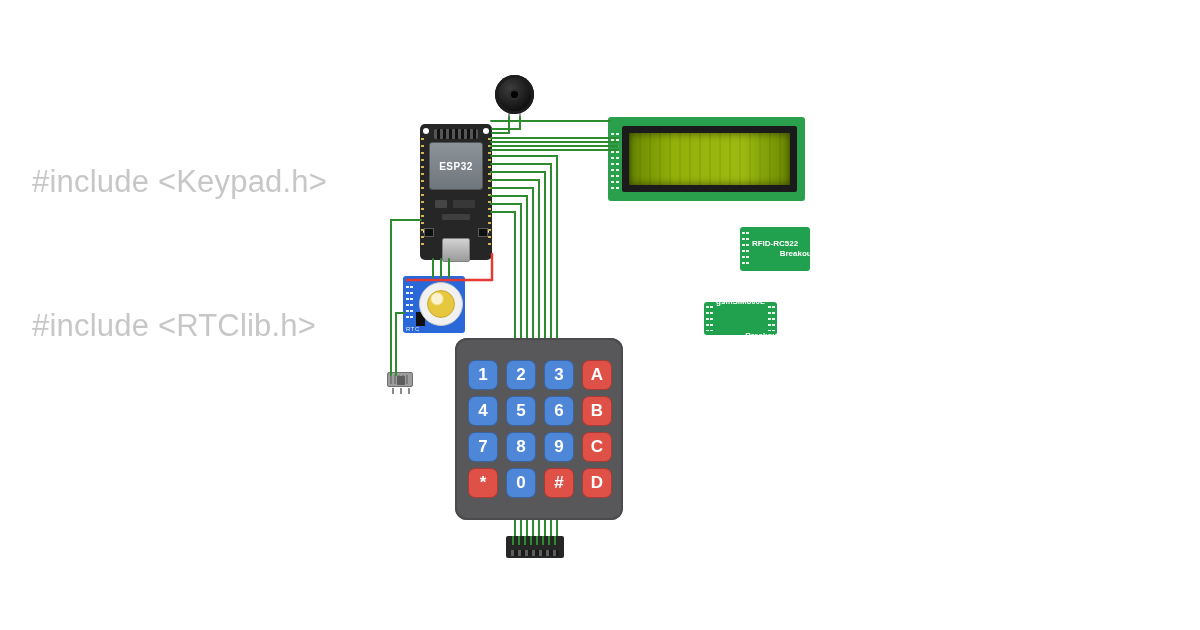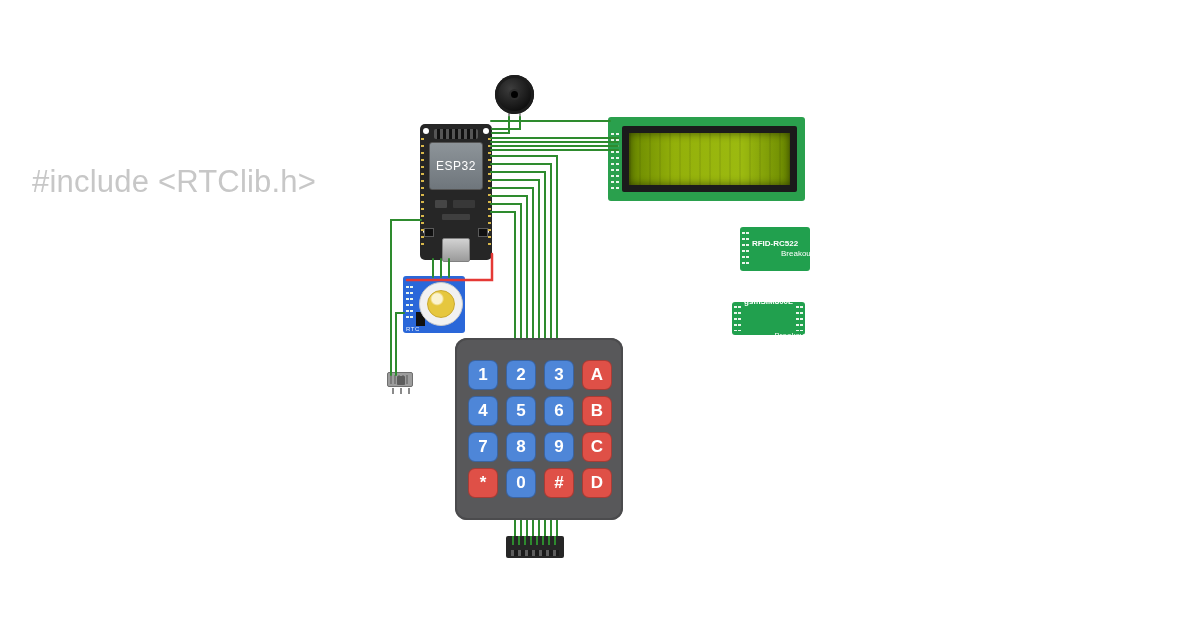--- a/index.html
+++ b/index.html
@@ -30,21 +30,21 @@
   
   .esp32 { left:420px; top:124px; width:72px; height:136px; background:#262626; border-radius:5px; }
   .esp32 .hole { position:absolute; width:6px; height:6px; border-radius:50%; background:#fff; }
   .esp32 .hole.tl{left:3px;top:4px;} .esp32 .hole.tr{right:3px;top:4px;}
   .esp32 .hole.bl{left:3px;bottom:26px;} .esp32 .hole.br{right:3px;bottom:26px;}
   .esp32-ant { position:absolute; left:14px; top:5px; width:44px; height:10px; border-radius:2px;
     background:repeating-linear-gradient(90deg,#555 0 3px,#111 3px 6px); }
   .esp32-module { position:absolute; left:9px; top:18px; width:54px; height:48px;
     background:linear-gradient(#8d9499,#6f767c); border:1px solid #545454; border-radius:3px;
     display:flex; align-items:center; justify-content:center; }
-  .esp32-module span { color:#fff; font-size:12px; font-weight:normal; letter-spacing:0.5px; }
+  .esp32-module span { color:#fff; font-size:10px; font-weight:bold; letter-spacing:0.5px; }
   .esp32-pins { position:absolute; width:3px; top:14px; height:108px;
     background:repeating-linear-gradient(180deg,#d8b74a 0 2px, transparent 2px 7px); }
   .esp32-pins.left{left:1px;} .esp32-pins.right{right:1px;}
   .esp32-chip { position:absolute; background:#454545; border-radius:1px; }
   .esp32-chip.c1 { left:15px; top:76px; width:12px; height:8px; }
   .esp32-chip.c2 { left:33px; top:76px; width:22px; height:8px; background:#383838; }
   .esp32-chip.c3 { left:22px; top:90px; width:28px; height:6px; background:#3f3f3f; }
   .esp32-btn { position:absolute; width:10px; height:9px; background:#101010; border:1px solid #5a5a5a; top:104px; }
   .esp32-btn.b1{left:4px;} .esp32-btn.b2{right:4px;}
   .esp32-usb { position:absolute; left:22px; top:114px; width:28px; height:24px;
@@ -58,25 +58,25 @@
     box-shadow:inset 0 0 8px rgba(0,0,0,0.55); }
   .lcd-cells { position:absolute; inset:0;
     background:repeating-linear-gradient(90deg, rgba(0,0,0,0.07) 0 2px, transparent 2px 10px); }
   .lcd .pin-dots.p1 { left:3px; top:16px; height:56px; }
   .lcd .pin-dots.p2 { left:8px; top:16px; height:56px; }
 
   
   .breakout { background:#21a04e; border-radius:3px; color:#fff; display:flex; flex-direction:column;
     align-items:center; justify-content:center; text-align:center; }
   .breakout .bl1 { font-size:8px; font-weight:bold; line-height:10px; }
-  .breakout .bl2 { font-size:8px; font-weight:normal; line-height:10px;margin-left:44px; }
+  .breakout .bl2 { font-size:8px; font-weight:bold; line-height:10px;margin-left:44px; }
   .rfid { left:740px; top:227px; width:70px; height:44px; }
   .rfid .pin-dots.p1 { left:2px; top:5px; height:34px; }
   .rfid .pin-dots.p2 { left:6px; top:5px; height:34px; }
-  .gsm { left:732px; top:302px; width:73px; height:33px;gap:24px; }
+  .gsm { left:704px; top:302px; width:73px; height:33px;gap:24px; }
   .gsm .pin-dots { top:4px; height:25px; }
   .gsm .pin-dots.l1{left:2px;} .gsm .pin-dots.l2{left:6px;}
   .gsm .pin-dots.r1{right:2px;} .gsm .pin-dots.r2{right:6px;}
 
   
   .rtc { left:403px; top:276px; width:62px; height:57px; background:#2a67d9; border-radius:3px; }
   .rtc-holder { position:absolute; right:2px; top:6px; width:44px; height:44px; border-radius:50%;
     background:#f1f1f1; border:1px solid #c9c9c9; }
   .rtc-cell { position:absolute; inset:7px; border-radius:50%;
     background:radial-gradient(circle at 35% 30%, #fbf3cf 0 5px, #e6c73e 7px); border:1px solid #c9a82f; }
@@ -121,20 +121,21 @@
     background:repeating-linear-gradient(90deg,#2e8b2e 0 2px, transparent 2px 6px); }
   .connector-pins { position:absolute; left:5px; right:5px; bottom:2px; height:6px;
     background:repeating-linear-gradient(90deg,#5d5d5d 0 3px, #1a1a1a 3px 7px); }
 </style>
 </head>
 <body>
 
 <div class="stage">
 
   <div class="code-overlay">
+    <div class="code-line">#include &lt;Keypad.h&gt;</div>
     <div class="code-line">#include &lt;RTClib.h&gt;</div>
     
     
     
     
     
     
     
   </div>
 

